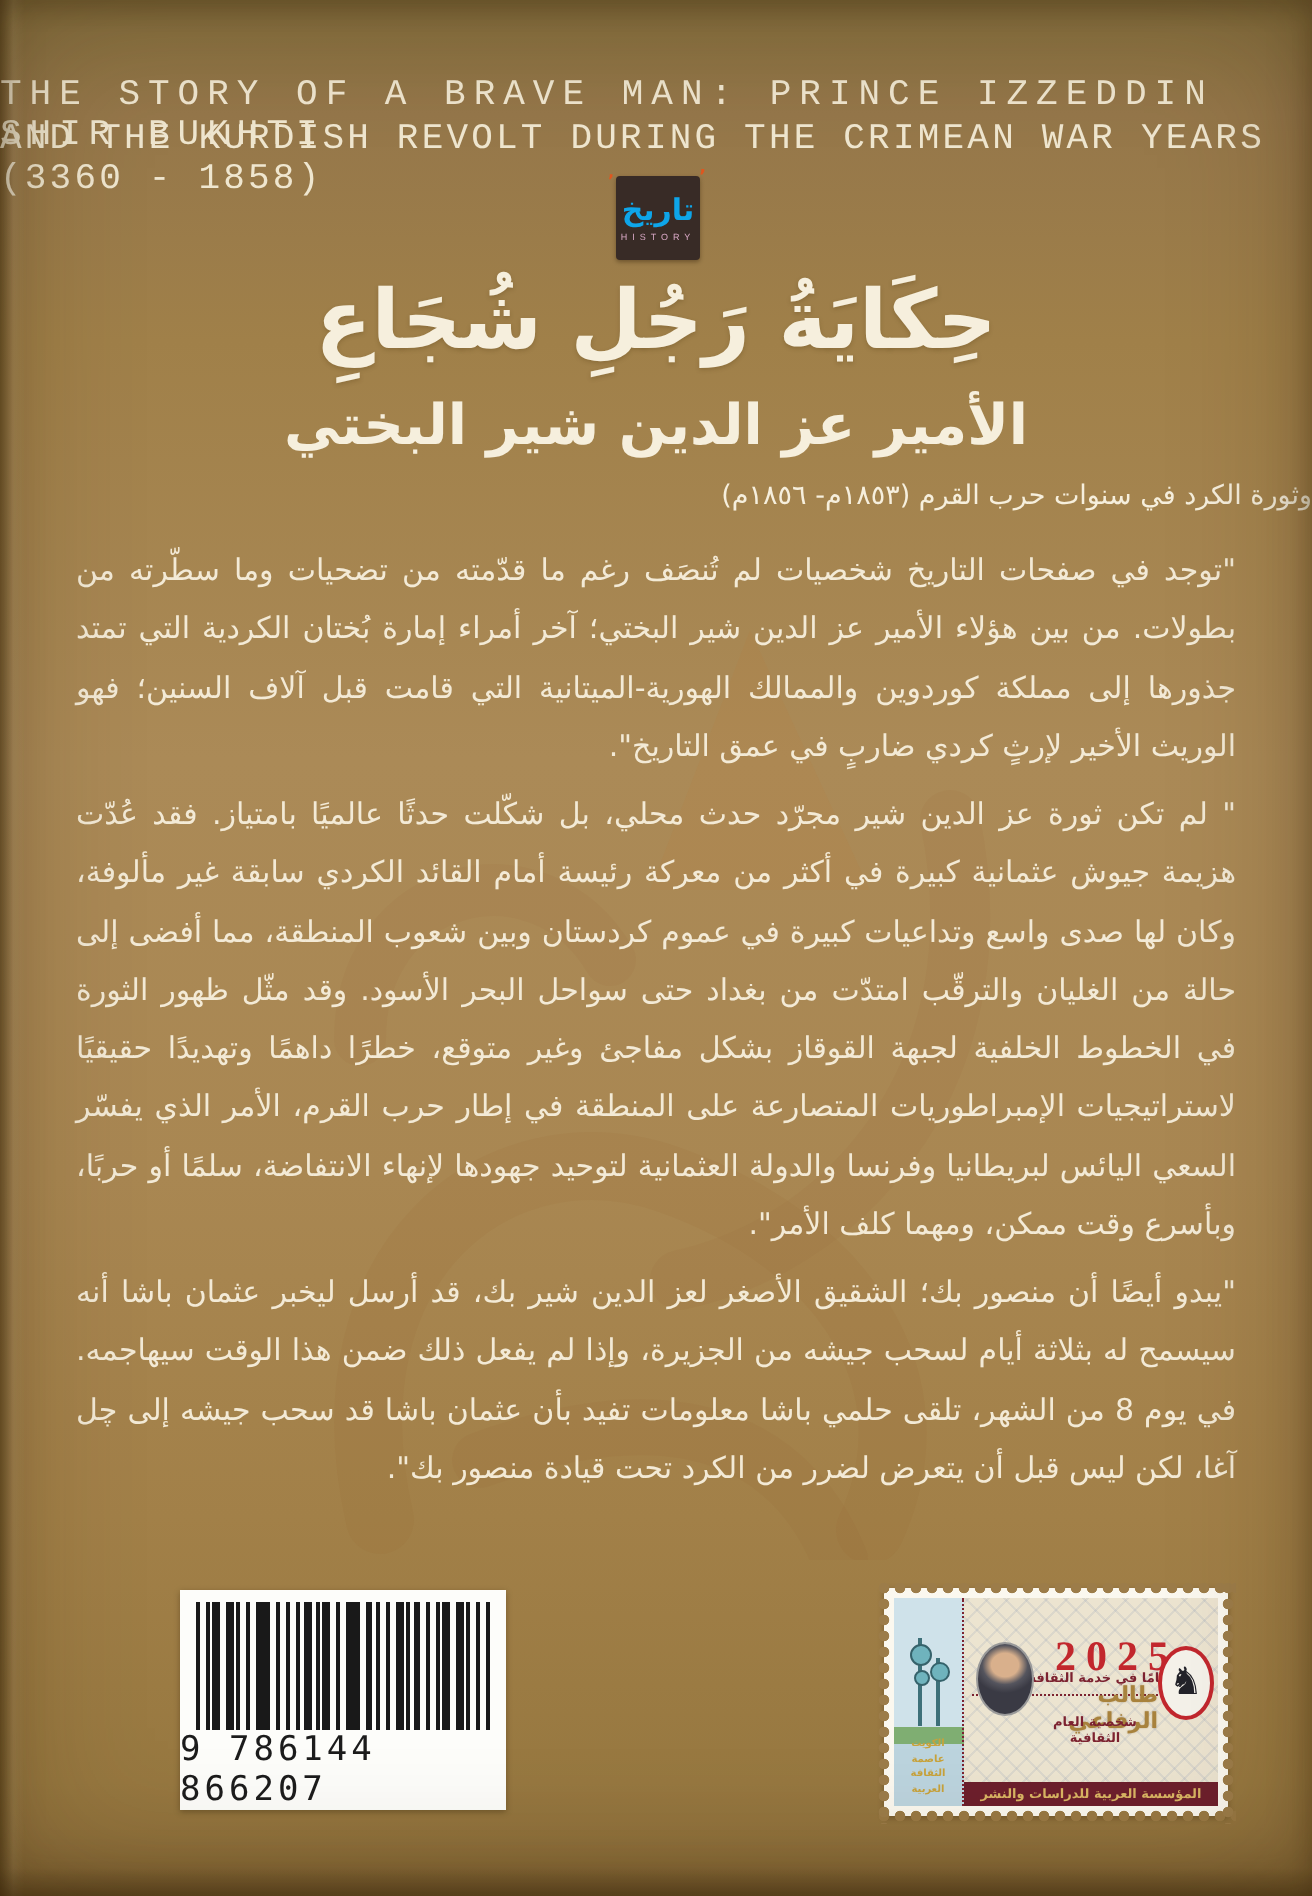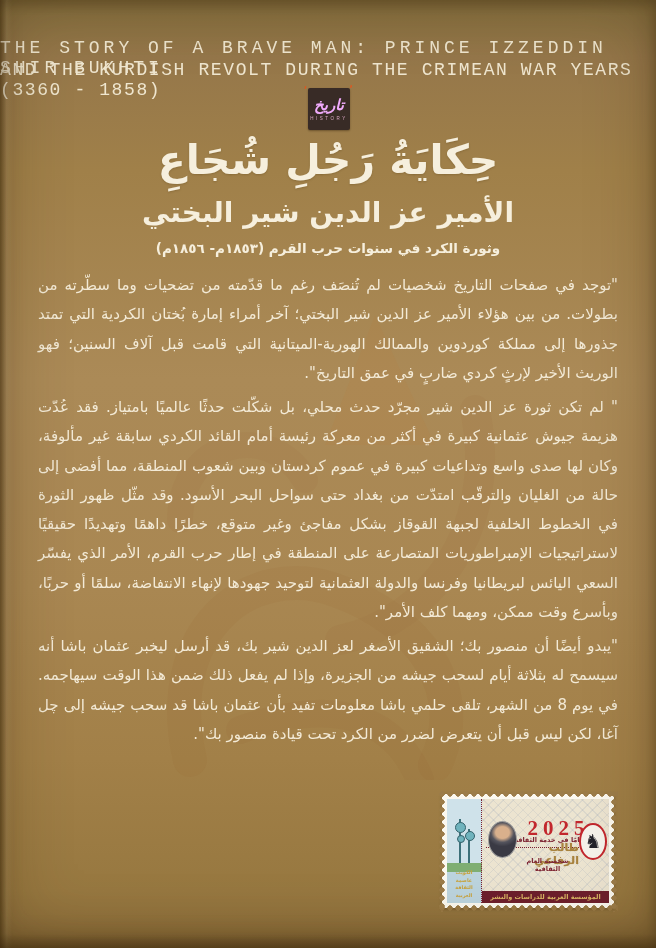--- a/index.html
+++ b/index.html
@@ -32,32 +32,32 @@
   
   .title-en{position:absolute;left:0;right:0;text-align:left;color:#efe6cf;
     font-family:Liberation Mono, monospace;font-size:18px;}
   .title-en.l1{top:38px;letter-spacing:4px;}
   .title-en.l2{top:60px;letter-spacing:1.6px;}
 
   
   .logo{position:absolute;left:308px;top:88px;width:42px;height:42px;background:#382b26;
     border-radius:2px;display:flex;flex-direction:column;align-items:center;justify-content:center;
     box-shadow:0 1px 2px rgba(40,25,5,.4);}
-  .logo-word{color:#f0abfc;font-weight:bold;font-size:15px;line-height:1;position:relative;font-style:italic;}
+  .logo-word{color:#0ea5e9;font-weight:bold;font-size:15px;line-height:1;position:relative;}
   .logo-accent{position:absolute;top:-4px;right:-3px;color:#e0561e;font-size:9px;font-weight:bold;}
   .logo-accent2{position:absolute;top:-2px;left:-4px;color:#e0561e;font-size:8px;font-weight:bold;}
   .logo-caption{color:#d9a8c5;font-size:4.5px;letter-spacing:2.5px;margin-top:3px;
     font-family:"Liberation Sans",sans-serif;}
 
   
   .title-ar{position:absolute;left:0;right:0;text-align:center;color:#f6efdd;direction:rtl;}
   .title-ar.main{top:136px;font-size:41px;font-weight:bold;letter-spacing:1px;
     text-shadow:0 1px 2px rgba(80,55,15,.25);}
   .title-ar.sub{top:196px;font-size:28px;font-weight:bold;}
-  .title-ar.tag{top:240px;font-size:13.5px;font-weight:bold;}
+  .title-ar.tag{top:240px;font-size:13.5px;font-weight:normal;text-align:right;}
 
   
   .body-text{position:absolute;left:38px;top:271px;width:580px;
     direction:rtl;text-align:justify;color:#f3ead6;font-size:15px;line-height:1.95;}
   .body-text p{margin:0 0 5px 0;}
 
   
   .barcode-box{position:absolute;left:90px;top:795px;width:163px;height:110px;background:#fdfdfa;
     box-shadow:0 1px 3px rgba(40,25,5,.35);display:flex;flex-direction:column;}
   .bars{margin:6px 8px 0 8px;height:76px;background:
@@ -142,20 +142,24 @@
   <div class="title-ar main">حِكَايَةُ رَجُلِ شُجَاعِ</div>
   <div class="title-ar sub">الأمير عز الدين شير البختي</div>
   <div class="title-ar tag">وثورة الكرد في سنوات حرب القرم (١٨٥٣م- ١٨٥٦م)</div>
 
   <div class="body-text">
     <p>"توجد في صفحات التاريخ شخصيات لم تُنصَف رغم ما قدّمته من تضحيات وما سطّرته من بطولات. من بين هؤلاء الأمير عز الدين شير البختي؛ آخر أمراء إمارة بُختان الكردية التي تمتد جذورها إلى مملكة كوردوين والممالك الهورية-الميتانية التي قامت قبل آلاف السنين؛ فهو الوريث الأخير لإرثٍ كردي ضاربٍ في عمق التاريخ".</p>
     <p>" لم تكن ثورة عز الدين شير مجرّد حدث محلي، بل شكّلت حدثًا عالميًا بامتياز. فقد عُدّت هزيمة جيوش عثمانية كبيرة في أكثر من معركة رئيسة أمام القائد الكردي سابقة غير مألوفة، وكان لها صدى واسع وتداعيات كبيرة في عموم كردستان وبين شعوب المنطقة، مما أفضى إلى حالة من الغليان والترقّب امتدّت من بغداد حتى سواحل البحر الأسود. وقد مثّل ظهور الثورة في الخطوط الخلفية لجبهة القوقاز بشكل مفاجئ وغير متوقع، خطرًا داهمًا وتهديدًا حقيقيًا لاستراتيجيات الإمبراطوريات المتصارعة على المنطقة في إطار حرب القرم، الأمر الذي يفسّر السعي اليائس لبريطانيا وفرنسا والدولة العثمانية لتوحيد جهودها لإنهاء الانتفاضة، سلمًا أو حربًا، وبأسرع وقت ممكن، ومهما كلف الأمر".</p>
     <p>"يبدو أيضًا أن منصور بك؛ الشقيق الأصغر لعز الدين شير بك، قد أرسل ليخبر عثمان باشا أنه سيسمح له بثلاثة أيام لسحب جيشه من الجزيرة، وإذا لم يفعل ذلك ضمن هذا الوقت سيهاجمه. في يوم 8 من الشهر، تلقى حلمي باشا معلومات تفيد بأن عثمان باشا قد سحب جيشه إلى چل آغا، لكن ليس قبل أن يتعرض لضرر من الكرد تحت قيادة منصور بك".</p>
   </div>
 
+  <div class="barcode-box">
+    <div class="bars"></div>
+    <div class="barcode-num">9 786144 866207</div>
+  </div>
 
   <div class="stamp">
     <div class="perf t"></div>
     <div class="perf b"></div>
     <div class="perf l"></div>
     <div class="perf r"></div>
     <div class="stamp-inner">
       <div class="stamp-left">
         <div class="tower t1"></div>
         <div class="tower t2"></div>

